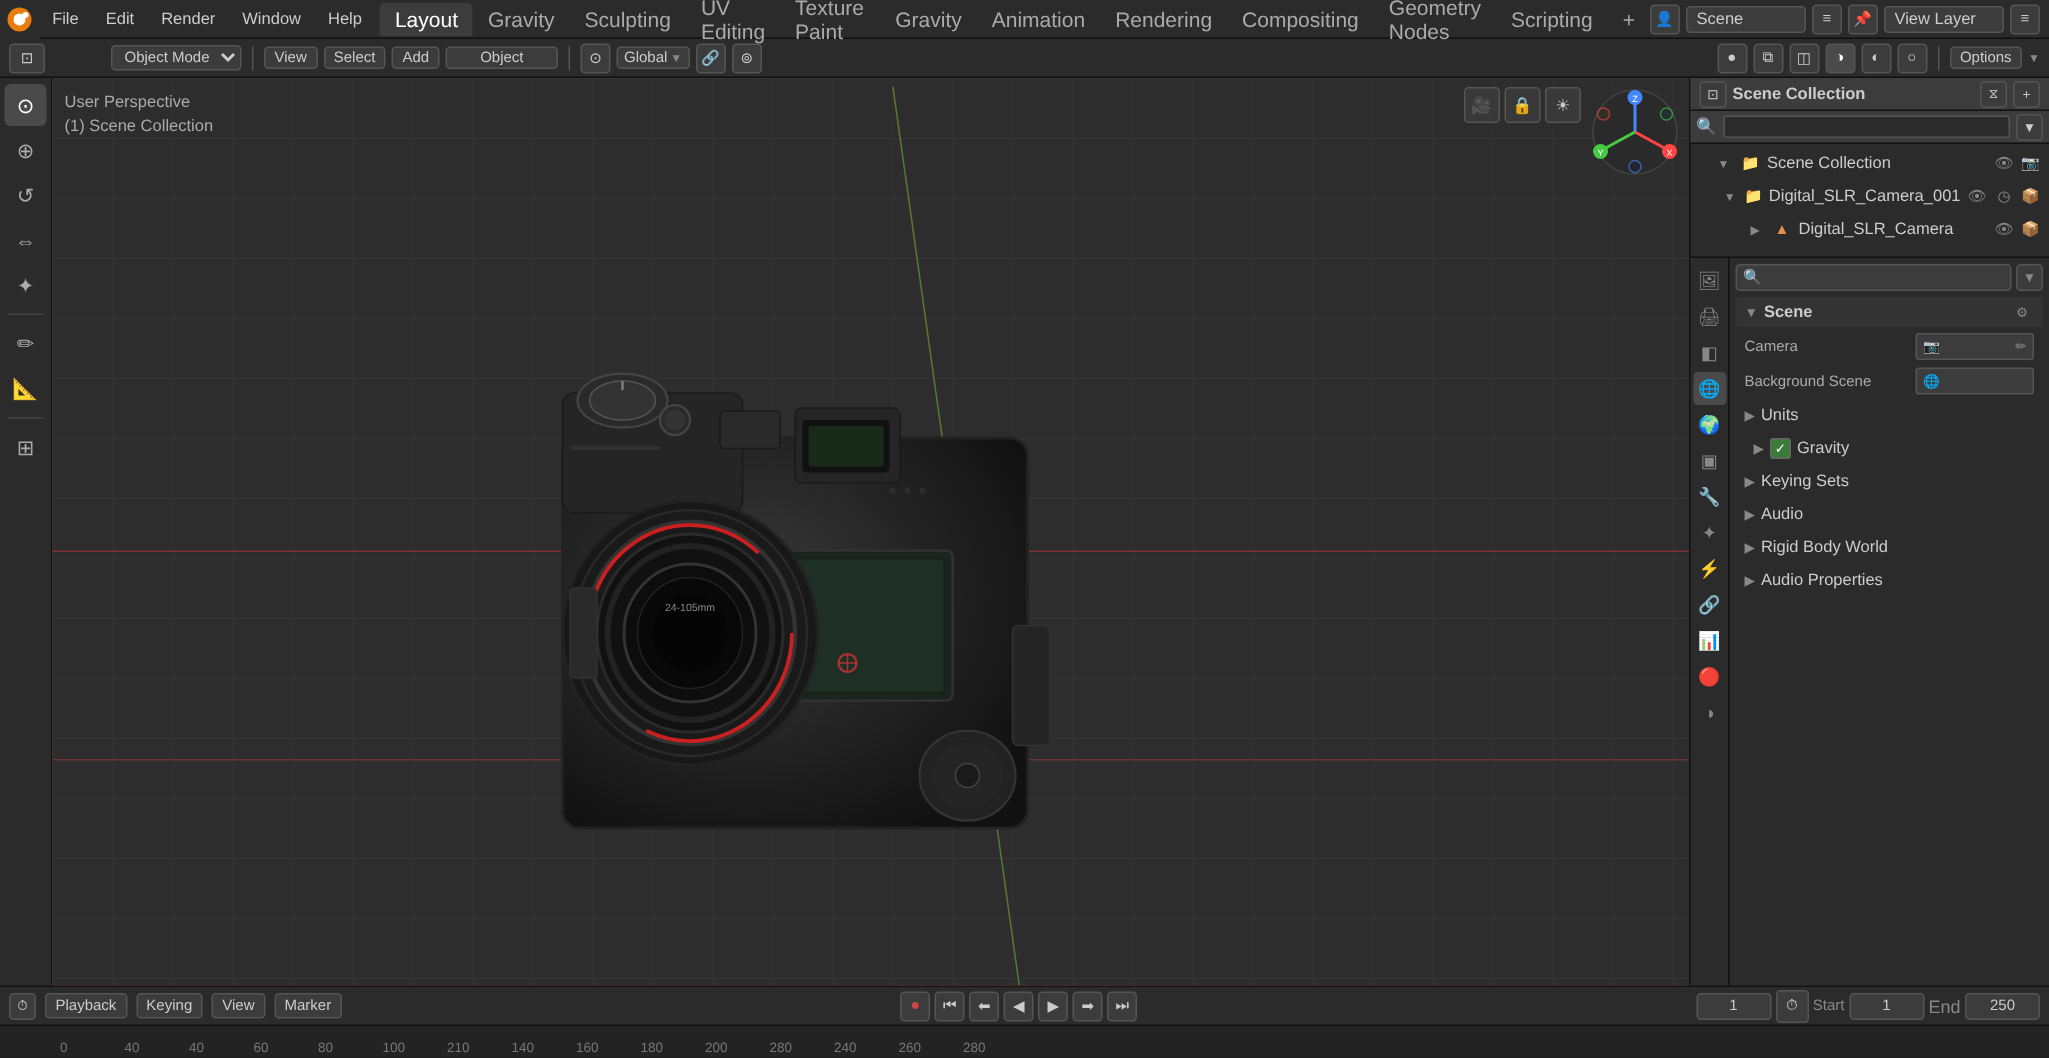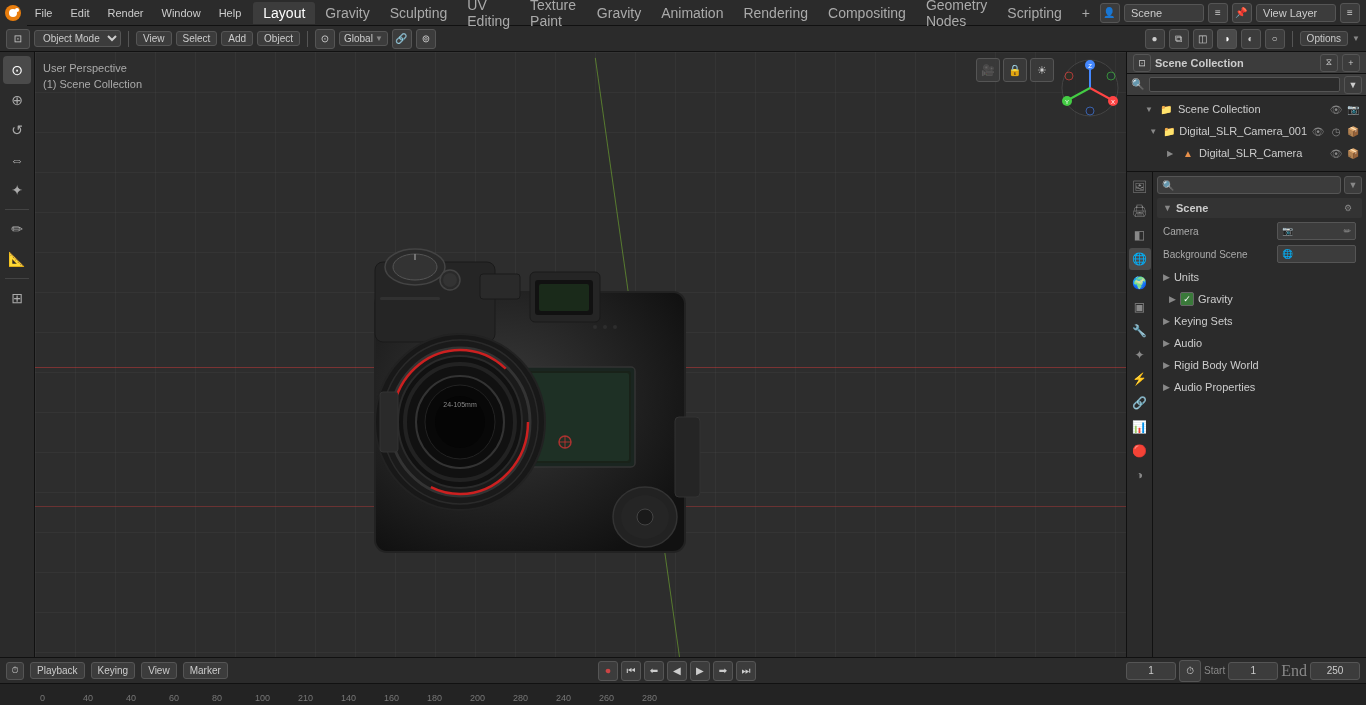--- a/index.html
+++ b/index.html
@@ -542,28 +542,28 @@
     <input class="scene-selector" value="Scene" style="width: 80px;">
     <div class="top-icon-btn">≡</div>
     <div class="top-icon-btn">📌</div>
     <input class="scene-selector" value="View Layer" style="width: 80px;">
     <div class="top-icon-btn">≡</div>
   </div>
 </div>
 
 <div class="viewport-header" style="height:26px;background:#2b2b2b;border-bottom:1px solid #111;display:flex;align-items:center;padding:0 6px;gap:4px;">
   <div class="top-icon-btn" style="width:24px;">⊡</div>
-  <select style="background:#3c3c3c;border:1px solid #555;color:#ccc;padding:1px 4px;font-size:10px;border-radius:3px;">
+  <select style="background:#3c3c3c;border:1px solid #555;color:#ccc;padding:1px 4px;font-size:10px;border-radius:3px;margin-left:40px;">
     <option>Object Mode</option>
   </select>
   <div class="vp-separator"></div>
   <span class="vp-btn" style="background:#3c3c3c;border:1px solid #555;color:#ccc;padding:1px 6px;font-size:10px;border-radius:3px;cursor:pointer;">View</span>
   <span class="vp-btn" style="background:#3c3c3c;border:1px solid #555;color:#ccc;padding:1px 6px;font-size:10px;border-radius:3px;cursor:pointer;">Select</span>
   <span class="vp-btn" style="background:#3c3c3c;border:1px solid #555;color:#ccc;padding:1px 6px;font-size:10px;border-radius:3px;cursor:pointer;">Add</span>
-  <span class="vp-btn" style="background:#3c3c3c;border:1px solid #555;color:#ccc;padding:1px 6px;font-size:10px;border-radius:3px;cursor:pointer;">Object</span>
+  <span class="vp-btn" style="background:#3c3c3c;border:1px solid #555;color:#ccc;padding:1px 22px;font-size:10px;border-radius:3px;cursor:pointer;">Object</span>
   <div class="vp-separator"></div>
 
   <div class="top-icon-btn">⊙</div>
 
   <div style="display:flex;align-items:center;background:#3c3c3c;border:1px solid #555;border-radius:3px;padding:1px 4px;gap:2px;">
     <span style="font-size:10px;color:#ccc;">Global</span>
     <span style="font-size:8px;color:#888;">▼</span>
   </div>
 
   <div class="top-icon-btn">🔗</div>
@@ -881,21 +881,21 @@
 
       <div class="tl-ctrl-btn">⏭</div>
     </div>
     <div style="flex:1;"></div>
 
     <div class="timeline-frame-input">
       <input type="text" class="frame-input" value="1" style="">
       <div style="width:22px;height:22px;background:#3c3c3c;border:1px solid #555;border-radius:3px;display:flex;align-items:center;justify-content:center;font-size:10px;cursor:pointer;">⏱</div>
       <span style="font-size:10px;color:#888;">Start</span>
       <input type="text" class="frame-input" value="1" style="">
-      <span style="font-size:16px;color:#888;font-family:Liberation Serif, serif;">End</span>
+      <span style="font-size:12px;color:#888;">End</span>
       <input type="text" class="frame-input" value="250" style="">
     </div>
   </div>
 
   <div class="timeline-ruler">
     <div style="width:40px;flex-shrink:0;"></div>
     <div style="display:flex;flex:1;">
       <div class="ruler-mark">
           <span class="ruler-mark-label">0</span>
         </div>

